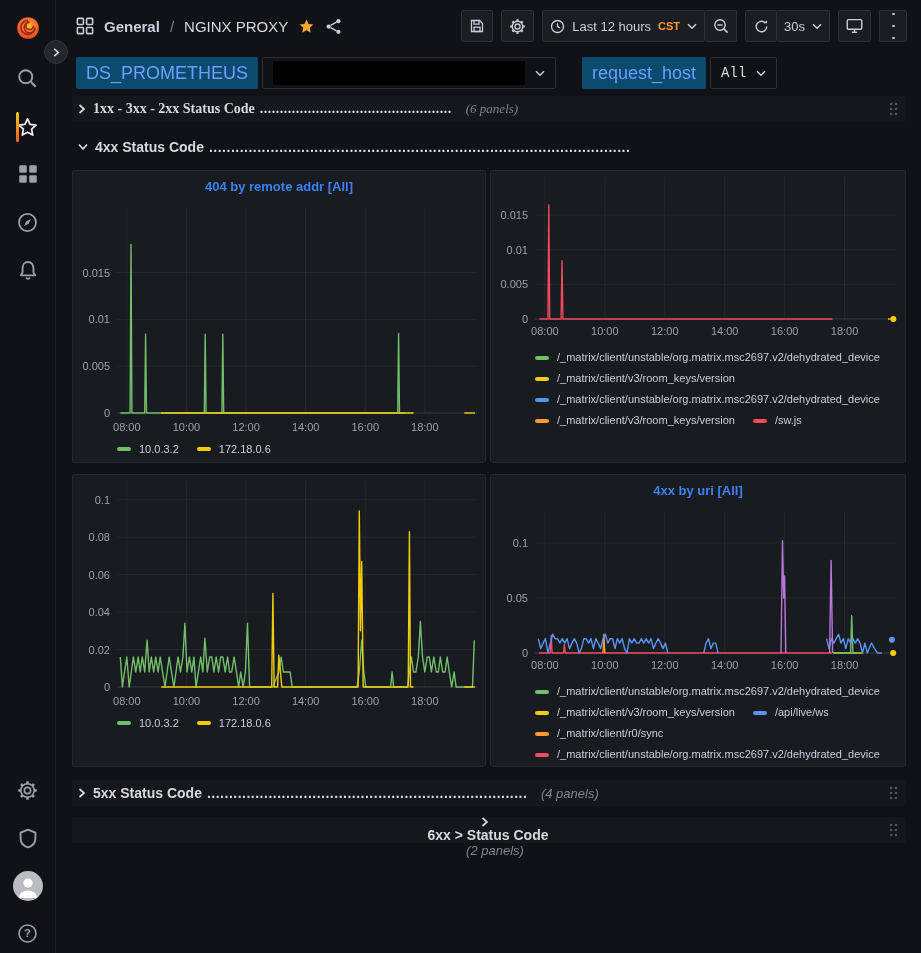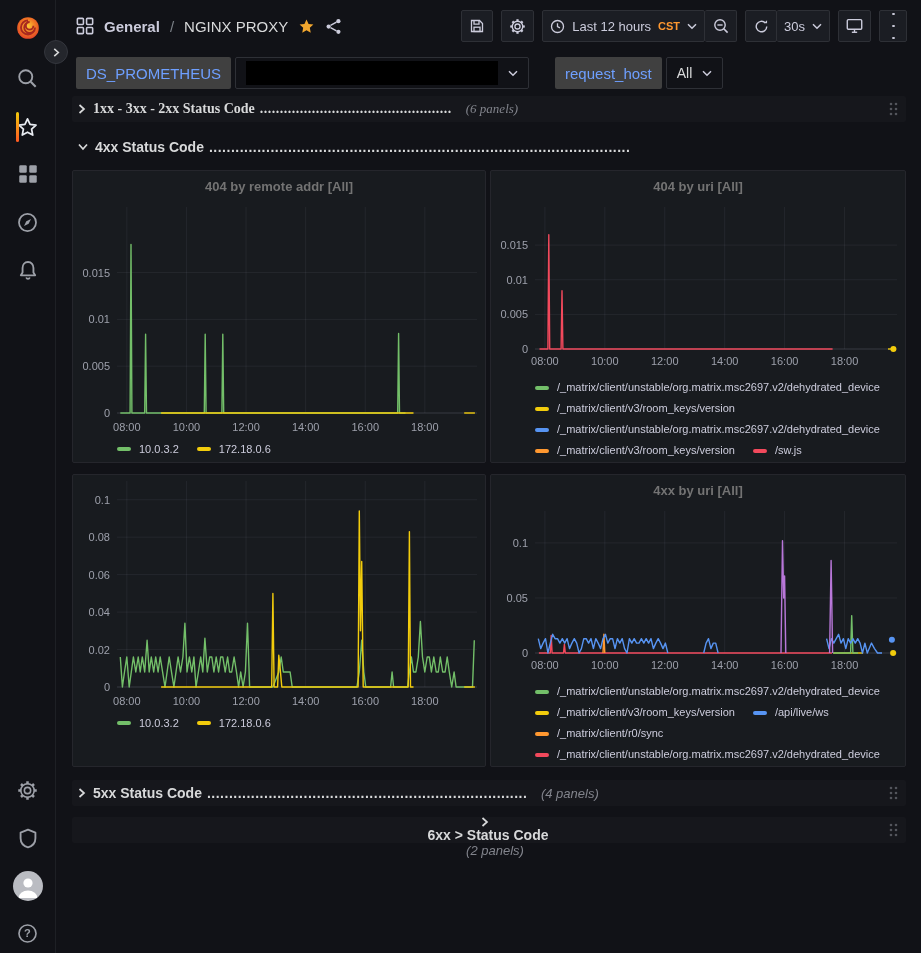--- a/index.html
+++ b/index.html
@@ -35,24 +35,24 @@
   .tbtn { height:32px; min-width:32px; border:1px solid #2e3036; background:#1b1d23; border-radius:2px;
     display:flex; align-items:center; justify-content:center; color:#ccccdc; gap:7px; padding:0 7px; cursor:pointer; }
   .tgroup { display:flex; align-items:stretch; }
   .tgroup .tbtn + .tbtn { border-left:none; }
   .tbtn .lbl { font-size:13px; font-weight:500; color:#ccccdc; }
   .tz { font-size:11px; font-weight:700; color:#ff9830; }
   .kebab-dot { width:3px; height:3px; border-radius:50%; background:#ccccdc; margin:1.5px 0; }
   
   .varbar { position:absolute; left:0; top:52px; width:100%; height:42px;
     display:flex; align-items:center; padding:0 12px 0 20px; gap:4px; }
-  .var-label { height:32px; padding:0 10px; background:#404040; color:#6e9fff; font-size:15px;
+  .var-label { height:32px; padding:0 10px; background:#0c4a6e; color:#6e9fff; font-size:18px;
     font-weight:500; display:flex; align-items:center; border-radius:2px; cursor:default; }
   .var-select { height:32px; border:1px solid #2e3036; background:#111217; border-radius:2px;
-    display:flex; align-items:center; padding:0 10px; gap:10px; cursor:pointer; }
+    display:flex; align-items:center; padding:0 10px; gap:10px; cursor:pointer;font-family:Liberation Mono, monospace; }
   .redaction { width:252px; height:24px; background:#000; }
   .var-gap { width:18px; }
   .var-value { font-size:14px; color:#d8d9da; }
   
   .dash { position:absolute; left:0; top:94px; width:100%; height:859px; }
   .row-header { position:absolute; left:16px; width:834px; height:26px; display:flex;
     align-items:center; padding:0 8px 0 6px; cursor:pointer; }
   .row-header.collapsed { background:#16171c; border-radius:2px; }
   .row-title { font-size:14px; font-weight:700; color:#d8d9da; white-space:nowrap; }
   .row-dots { font-size:14px; font-weight:700; color:#d8d9da; margin-left:5px; letter-spacing:0.5px;
@@ -62,21 +62,21 @@
   .row-chevron { margin-right:7px; display:flex; color:#d8d9da; }
   .row-handle { position:absolute; right:8px; top:5px; cursor:grab; }
   .rh-1 { top:2px;font-family:Liberation Serif, serif; } .rh-2 { top:40px; } .rh-3 { top:686px; } .rh-4 { top:723px;flex-direction:column; }
   
   .panel { position:absolute; height:293px; background:#181b1f; border:1px solid #25262c; border-radius:2px; overflow:hidden; }
   .panel.pos1 { left:16px;  top:76px;  width:414px; }
   .panel.pos2 { left:434px; top:76px;  width:416px; }
   .panel.pos3 { left:16px;  top:380px; width:414px; }
   .panel.pos4 { left:434px; top:380px; width:416px; }
   .panel-title { height:30px; display:flex; align-items:center; justify-content:center;
-    font-size:13px; font-weight:600; color:#737373; cursor:pointer; }
+    font-size:13px; font-weight:600; color:#3b82f6; cursor:pointer; }
   .chart-svg { display:block; }
   .legend-inline { display:flex; align-items:center; column-gap:18px; margin:4px 0 0 44px;
     font-size:11px; color:#ccccdc; }
   .legend-block { display:flex; flex-wrap:wrap; align-content:flex-start; column-gap:18px;
     margin:4px 0 0 44px; font-size:11px; line-height:21px; color:#ccccdc; max-height:82px;
     overflow:hidden; width:368px; }
   .legend-item { display:inline-flex; align-items:center; gap:8px; white-space:nowrap; cursor:pointer; }
   .swatch { width:14px; height:4px; border-radius:2px; flex:none; }
 </style>
 </head>
@@ -350,21 +350,20 @@
               <span class="swatch" style="background: rgb(115, 191, 105);"></span>
               <span>10.0.3.2</span>
             </div>
             <div class="legend-item">
               <span class="swatch" style="background: rgb(242, 204, 12);"></span>
               <span>172.18.0.6</span>
             </div>
           </div>
         </div>
         <div class="panel pos2">
-          <div class="panel-title">404 by uri [All]</div>
           <svg width="414" height="172" class="chart-svg">
             <line x1="53.88907284768212" x2="53.88907284768212" y1="6" y2="148" stroke="rgba(204,204,220,0.07)"></line>
             <line x1="113.8228476821192" x2="113.8228476821192" y1="6" y2="148" stroke="rgba(204,204,220,0.07)"></line>
             <line x1="173.7566225165563" x2="173.7566225165563" y1="6" y2="148" stroke="rgba(204,204,220,0.07)"></line>
             <line x1="233.69039735099338" x2="233.69039735099338" y1="6" y2="148" stroke="rgba(204,204,220,0.07)"></line>
             <line x1="293.6241721854305" x2="293.6241721854305" y1="6" y2="148" stroke="rgba(204,204,220,0.07)"></line>
             <line x1="353.5579470198675" x2="353.5579470198675" y1="6" y2="148" stroke="rgba(204,204,220,0.07)"></line>
             <line x1="44" x2="406" y1="148" y2="148" stroke="rgba(204,204,220,0.18)"></line>
             <line x1="44" x2="406" y1="113.3658536585366" y2="113.3658536585366" stroke="rgba(204,204,220,0.07)"></line>
             <line x1="44" x2="406" y1="78.73170731707317" y2="78.73170731707317" stroke="rgba(204,204,220,0.07)"></line>

